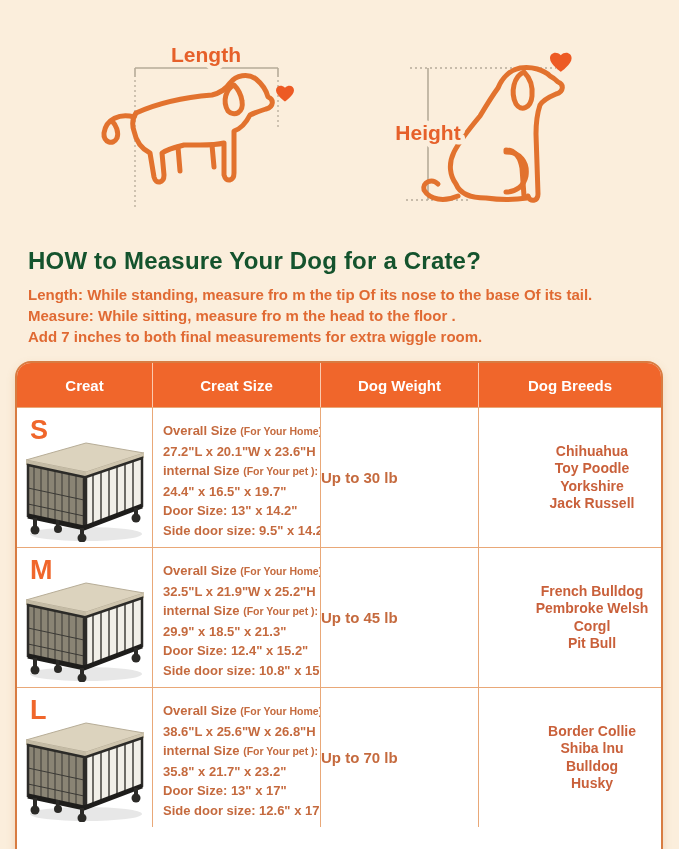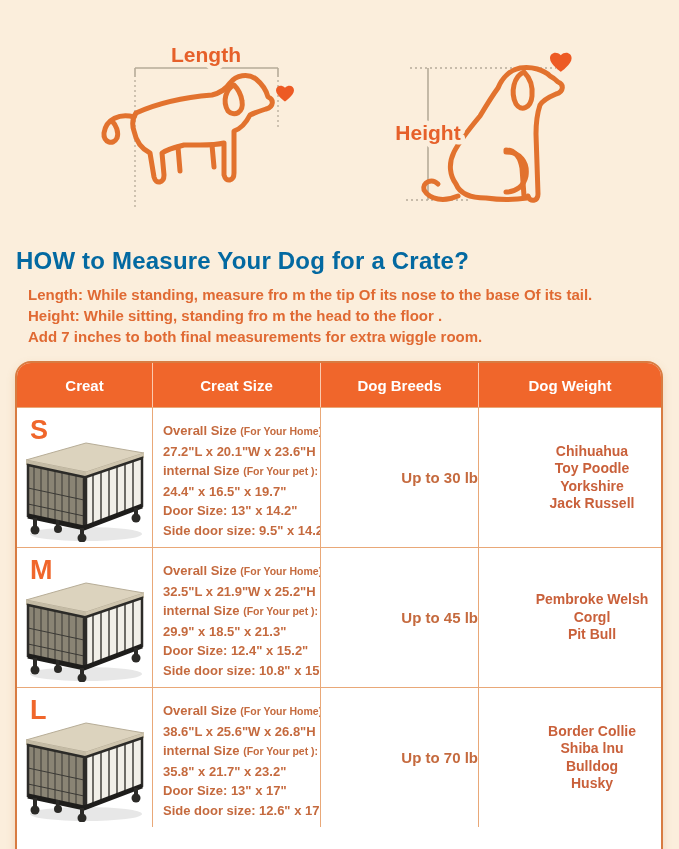--- a/index.html
+++ b/index.html
@@ -11,22 +11,22 @@
     padding-left:20px;
   }
   
   .hero { position:absolute; left:0; top:0; width:679px; height:245px; }
   .dim-label {
     font-family:"Liberation Sans", sans-serif; font-size:21px; font-weight:bold;
     fill:#E6602A; paint-order:stroke; stroke:#FBEEDC; stroke-width:9; stroke-linejoin:round;
   }
   
   .title {
-    position:absolute; left:16px; top:247px; width:620px;
-    font-size:24px; font-weight:800; letter-spacing:.2px; color:#0369a1;
+    position:absolute; left:28px; top:247px; width:620px;
+    font-size:24px; font-weight:800; letter-spacing:.2px; color:#14532d;
   }
   .desc {
     position:absolute; left:28px; top:284px; width:635px;
     font-size:15px; font-weight:700; color:#E06A33; line-height:21px;
   }
   
   .crate-table {
     position:absolute; left:15px; top:361px; width:648px; height:573px;
     background:#ffffff; border:2px solid #D87C42; border-radius:16px;
     overflow:hidden; box-shadow:0 4px 8px rgba(205,140,85,.25);
@@ -44,21 +44,21 @@
   .td { border-right:1px solid #E9A878; position:relative; overflow:hidden; }
   .td:last-child { border-right:none; }
   .size-label {
     position:absolute; left:13px; top:7px;
     font-size:27px; font-weight:800; color:#F0662B;
   }
   .crate { position:absolute; left:3px; top:22px; width:130px; height:112px; }
   .td-size { padding:13px 0 0 10px; color:#C56A3E; line-height:19.5px; }
   .size-line { font-size:13px; font-weight:bold; white-space:nowrap; }
   .size-note { font-size:10.5px; font-weight:bold; }
-  .td-weight { display:flex; align-items:center; justify-content:flex-end; }
+  .td-weight { display:flex; align-items:center; justify-content:flex-start; }
   .weight-text { font-size:15px; font-weight:bold; color:#C56A3E; }
   .td-breeds { display:flex; flex-direction:column; justify-content:center; padding-left:44px;align-items:center; }
   .breed-line { font-size:14px; font-weight:bold; color:#C9603A; line-height:17.5px; }
 </style>
 </head>
 <body>
 
 <div class="page">
 
   <svg width="0" height="0" style="position:absolute" aria-hidden="true">
@@ -155,30 +155,30 @@
       <path d="M118,24 C108,28 104,44 110,56 C115,64 125,60 126,48 C127,38 124,30 118,24 Z"></path>
       <path d="M52,148 C38,154 24,152 18,142 C16,134 26,130 32,136"></path>
     </g>
     <text class="dim-label" x="428" y="140" text-anchor="middle">Height</text>
     <use href="#heart-shape" fill="#ED5A24" transform="translate(550,52) scale(1.8)"></use>
   </svg>
 
   <h1 class="title">HOW to Measure Your Dog for a Crate?</h1>
   <div class="desc">
     <div>Length: While standing, measure fro m the tip Of its nose to the base Of its tail.</div>
-    <div>Height: While sitting, standing fro m the head to the floor .</div>
+    <div>Measure: While sitting, measure fro m the head to the floor .</div>
     <div>Add 7 inches to both final measurements for extra wiggle room.</div>
   </div>
 
   <div class="crate-table">
     <div class="thead">
       <div class="th">Creat</div>
       <div class="th">Creat Size</div>
+      <div class="th">Dog Weight</div>
       <div class="th">Dog Breeds</div>
-      <div class="th">Dog Weight</div>
     </div>
 
     <div class="trow">
       <div class="td">
         <span class="size-label">S</span>
         <svg class="crate" viewBox="0 0 130 112">
             <use href="#crate-art"></use>
           </svg>
       </div>
       <div class="td td-size">
@@ -212,20 +212,21 @@
         <div class="size-line">32.5"L x 21.9"W x 25.2"H</div>
         <div class="size-line"><span>internal Size </span><span class="size-note">(For Your pet ):</span></div>
         <div class="size-line">29.9" x 18.5" x 21.3"</div>
         <div class="size-line">Door Size: 12.4" x 15.2"</div>
         <div class="size-line">Side door size: 10.8" x 15.2"</div>
       </div>
       <div class="td td-weight">
         <span class="weight-text">Up to 45 lb</span>
       </div>
       <div class="td td-breeds">
+        <div class="breed-line">French Bulldog</div>
         <div class="breed-line">Pembroke Welsh</div>
         <div class="breed-line">Corgl</div>
         <div class="breed-line">Pit Bull</div>
       </div>
     </div>
 
     <div class="trow">
       <div class="td">
         <span class="size-label">L</span>
         <svg class="crate" viewBox="0 0 130 112">

